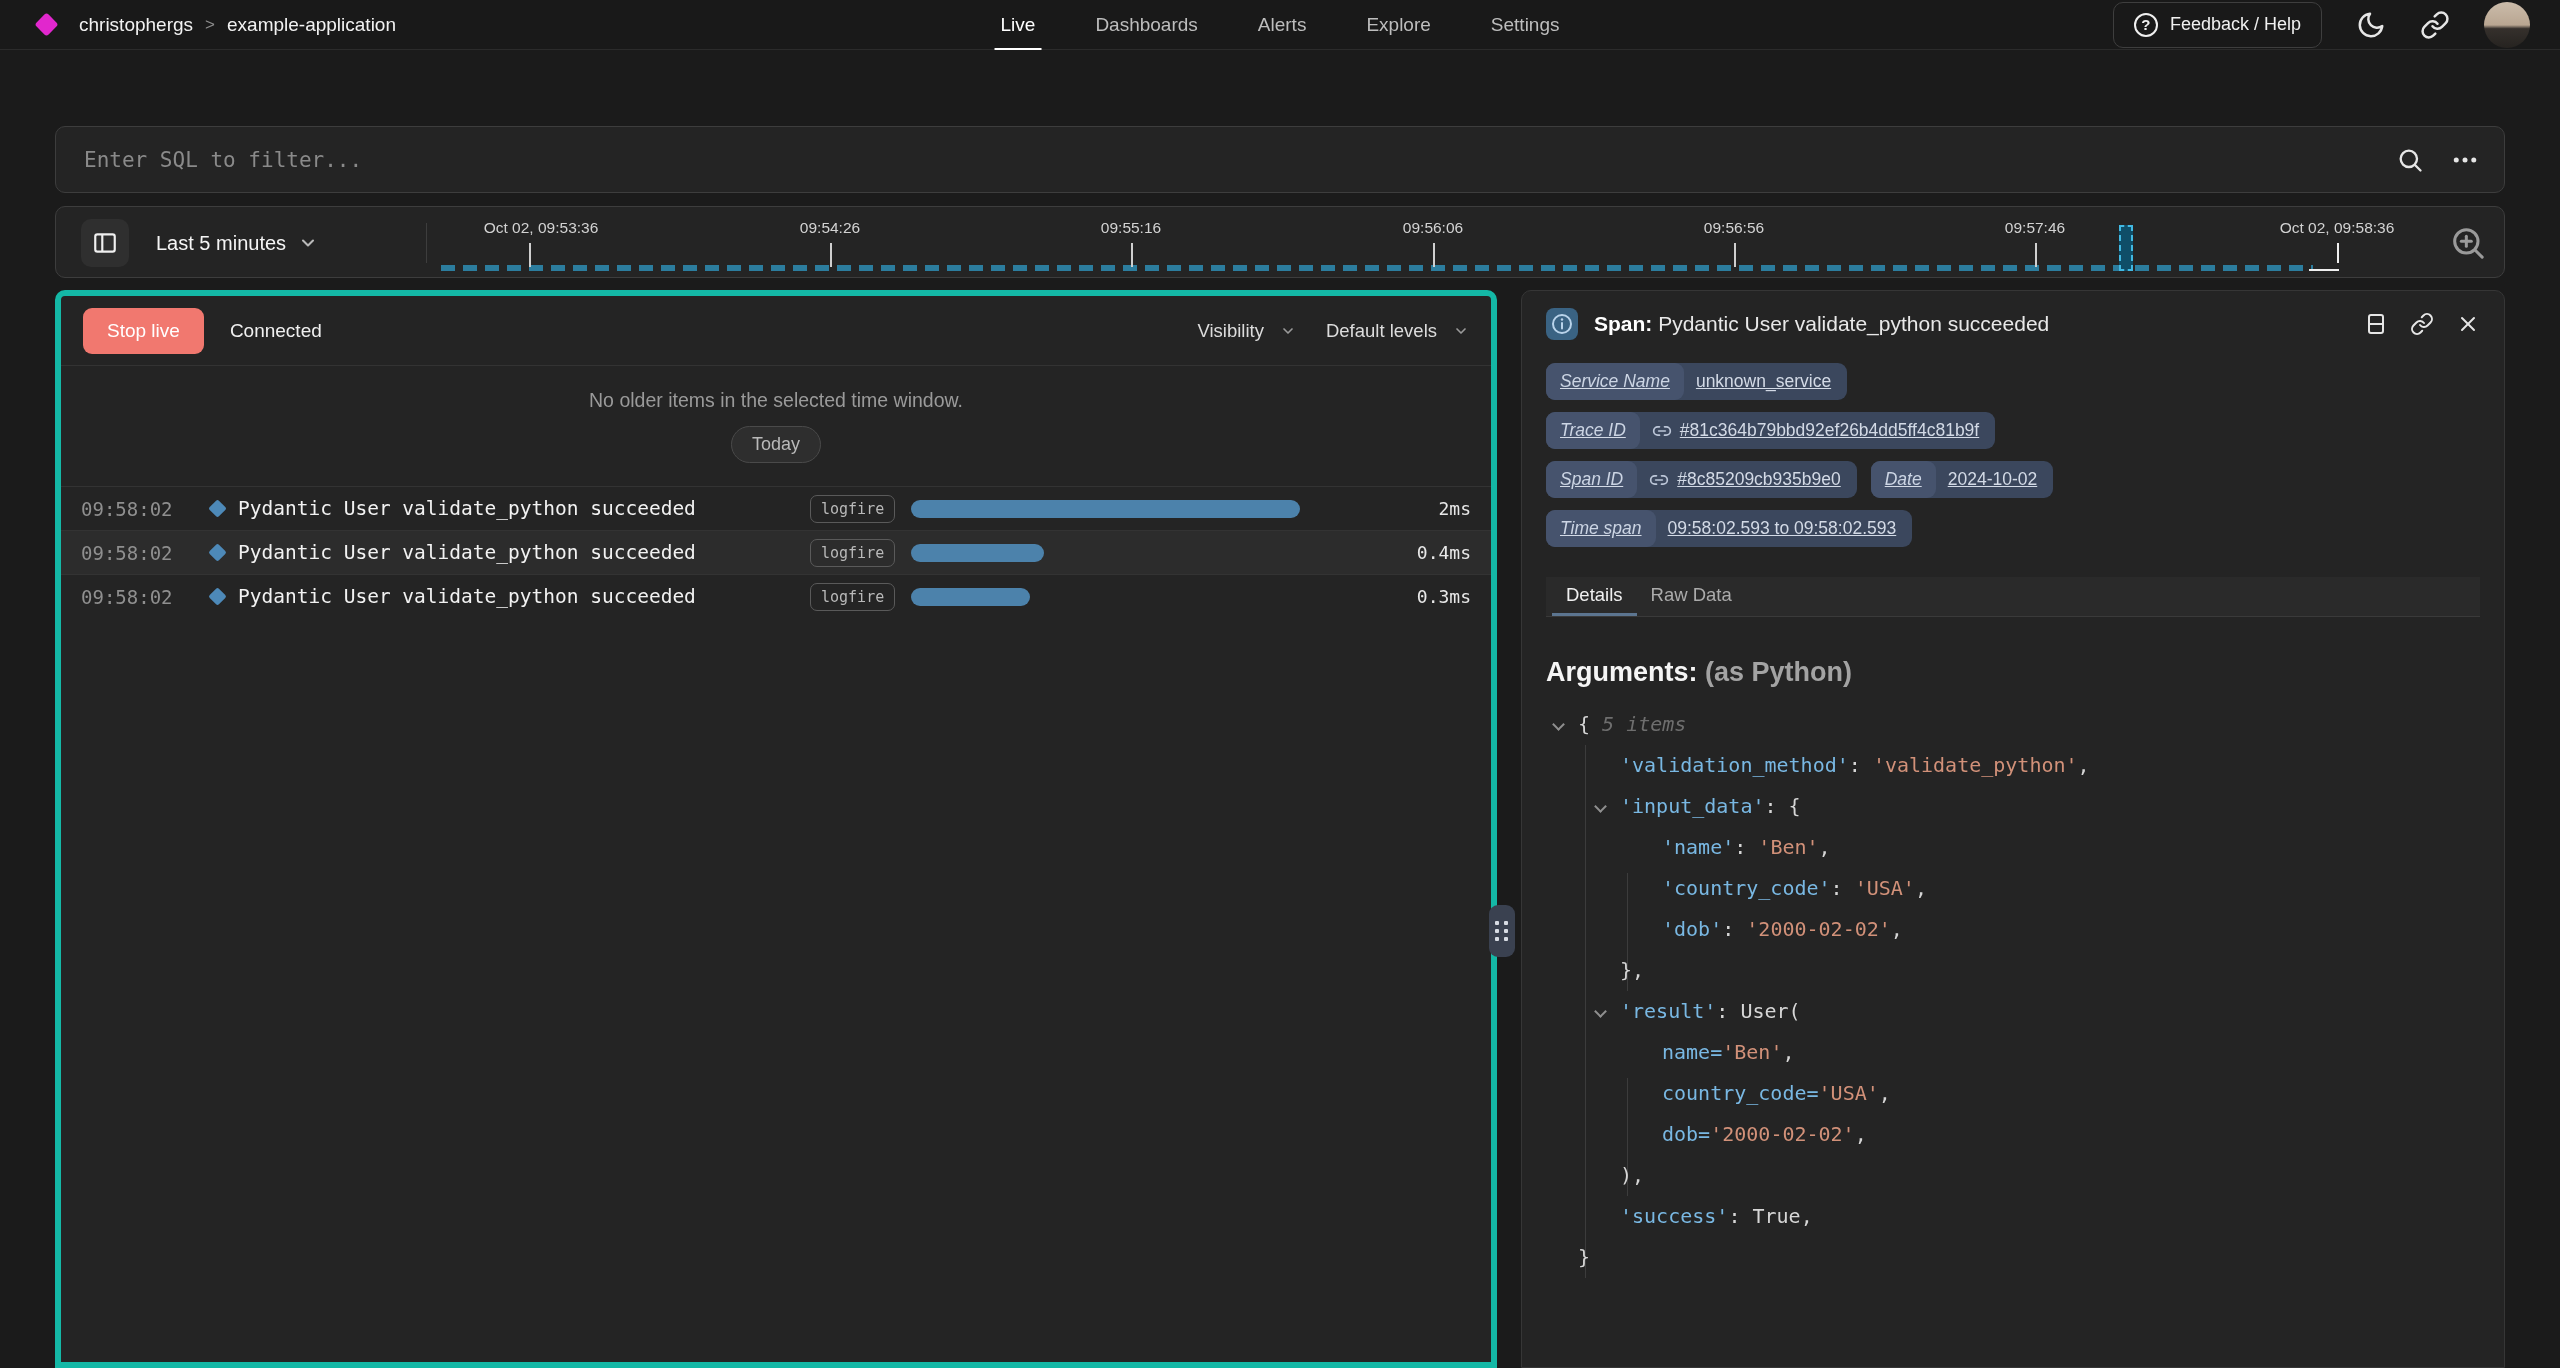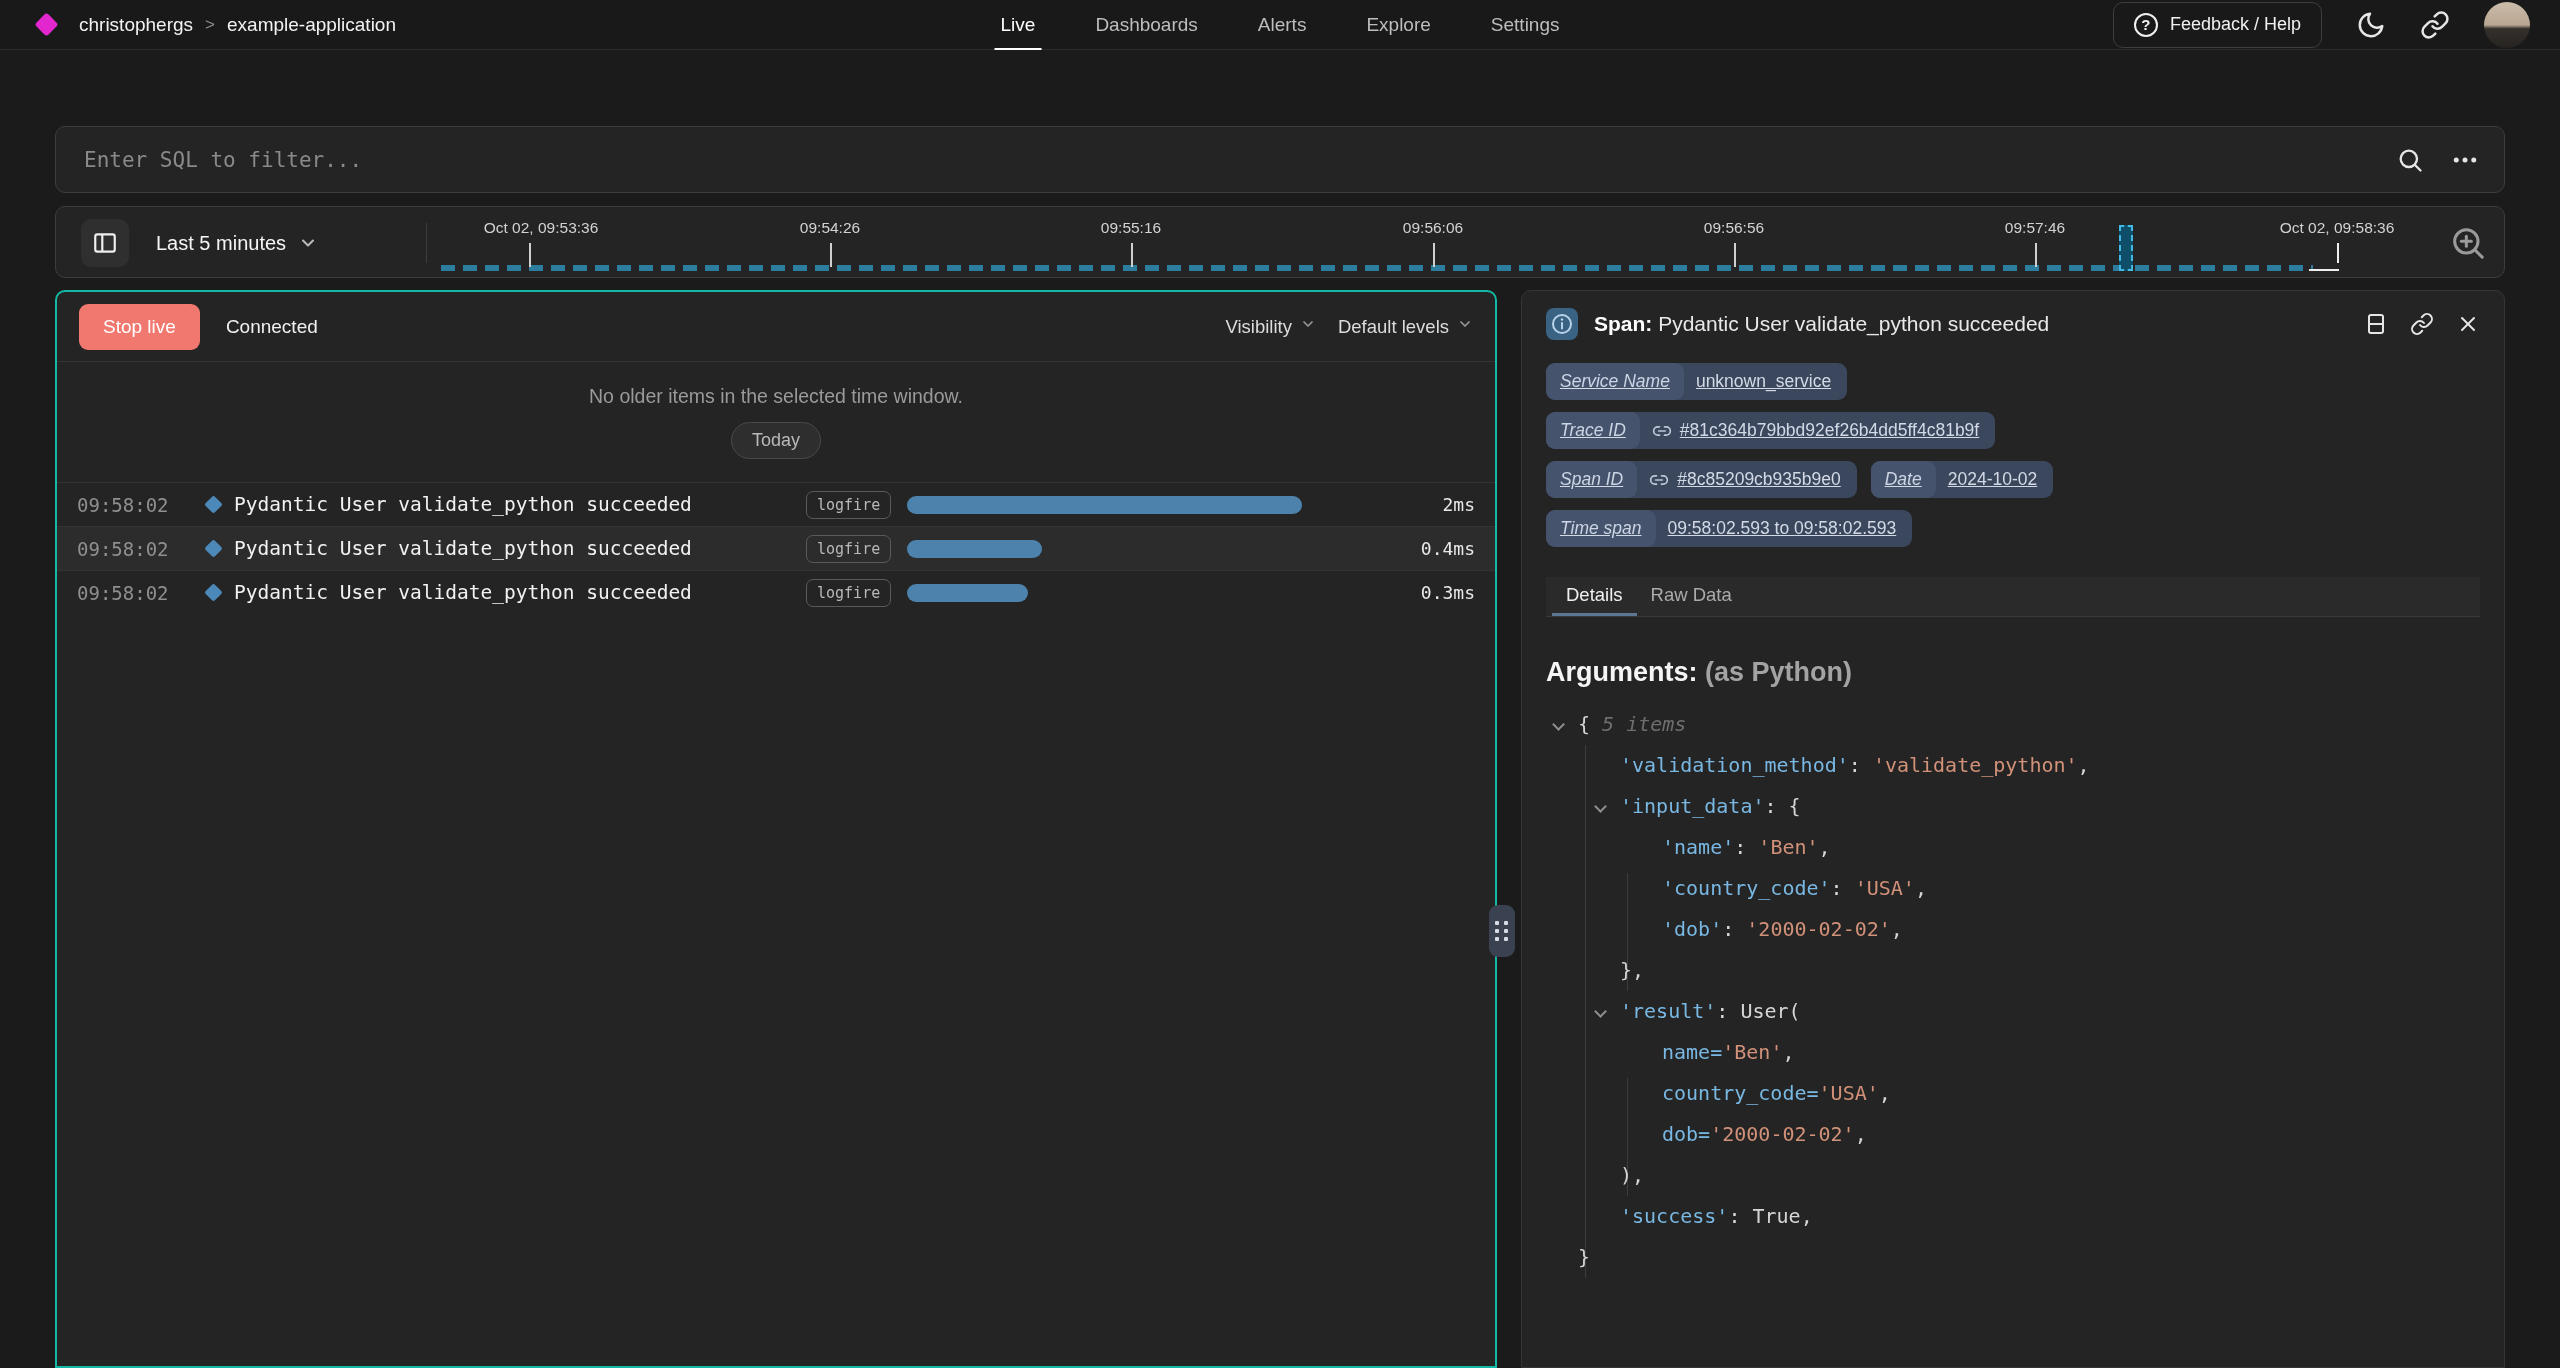--- a/index.html
+++ b/index.html
@@ -39,31 +39,31 @@
     background:repeating-linear-gradient(90deg,#2c7d9e 0 14px,transparent 14px 22px); }
   .tick-label { position:absolute; top:12px; transform:translateX(-50%); color:#d2d2d2; font-size:15.5px; white-space:nowrap; }
   .tick-mark { position:absolute; top:36px; width:2px; height:24px; background:#cfcfcf; }
   .tick-mark.end { height:20px; background:#efefef; }
   .tick-hor { position:absolute; bottom:8px; width:30px; height:2px; background:#efefef; }
   .tb-spike { position:absolute; left:1678px; bottom:8px; width:14px; height:46px; background:#0f4e68; border:2px dashed #41b9e3; }
   .tb-zoom { position:absolute; right:16px; top:16px; background:none; border:none; color:#9a9a9a; cursor:pointer; }
 
   
   .main-row { position:absolute; left:0; top:290px; width:2560px; height:1078px; }
-  .live-panel { position:absolute; left:55px; top:0; width:1442px; height:1078px; background:#242424; border:2px solid #14b8a6; border-radius:10px 10px 0 0; overflow:hidden; }
+  .live-panel { position:absolute; left:55px; top:0; width:1442px; height:1078px; background:#242424; border:6px solid #14b8a6; border-radius:10px 10px 0 0; overflow:hidden; }
   .detail-panel { position:absolute; left:1521px; top:0; width:984px; height:1078px; background:#242424; border:1px solid #363636; border-radius:10px 10px 0 0; overflow:hidden; }
   .divider-handle { position:absolute; left:1489px; top:615px; width:26px; height:52px; background:#3a4150; border-radius:9px; display:flex; align-items:center; justify-content:center; cursor:col-resize; }
   .grip { display:grid; grid-template-columns:repeat(2,5px); grid-gap:4px; }
   .grip i { width:4px; height:4px; background:#d8dce4; border-radius:1px; }
 
   
   .lp-header { height:70px; border-bottom:1px solid #333333; display:flex; align-items:center; padding:0 22px; }
   .stop-live { background:#f1786f; color:#ffffff; border:none; border-radius:9px; font-size:19px; padding:12px 24px; cursor:pointer; }
   .connected { color:#f0f0f0; font-size:19px; margin-left:26px; }
-  .lp-dd { margin-left:22px; display:flex; align-items:flex-start; gap:8px; color:#dcdcdc; font-size:18.5px; cursor:pointer; }
+  .lp-dd { margin-left:30px; display:flex; align-items:center; gap:16px; color:#dcdcdc; font-size:18.5px; cursor:pointer; }
   .lp-dd:first-of-type { margin-left:auto; }
   .lp-empty { height:120px; display:flex; flex-direction:column; align-items:center; justify-content:center; gap:14px; }
   .lp-empty-msg { color:#9a9a9a; font-size:19.5px; }
   .today-btn { background:#2e2e2e; border:1px solid #4a4a4a; border-radius:999px; color:#b9b9b9; font-size:18px; padding:7px 20px; cursor:pointer; }
   .lp-row { height:44px; border-top:1px solid #333333; display:flex; align-items:center; padding:0 20px; cursor:pointer; }
   .lp-row.highlight { background:#2c2c2c; }
   .lp-row .time { width:92px; color:#8f8f8f; font-family:"DejaVu Sans Mono", monospace; font-size:19px; }
   .row-diamond { width:13px; height:13px; background:#4d89b8; transform:rotate(45deg); border-radius:2px; margin:0 14px 0 38px; flex:none; }
   .lp-row .msg { width:572px; color:#f2f2f2; font-family:"DejaVu Sans Mono", monospace; font-size:19.5px; white-space:nowrap; }
   .tag-chip { flex:none; border:1px solid #5a5a5a; border-radius:7px; color:#b9b9b9; font-family:"DejaVu Sans Mono", monospace; font-size:15px; padding:4px 10px; }

